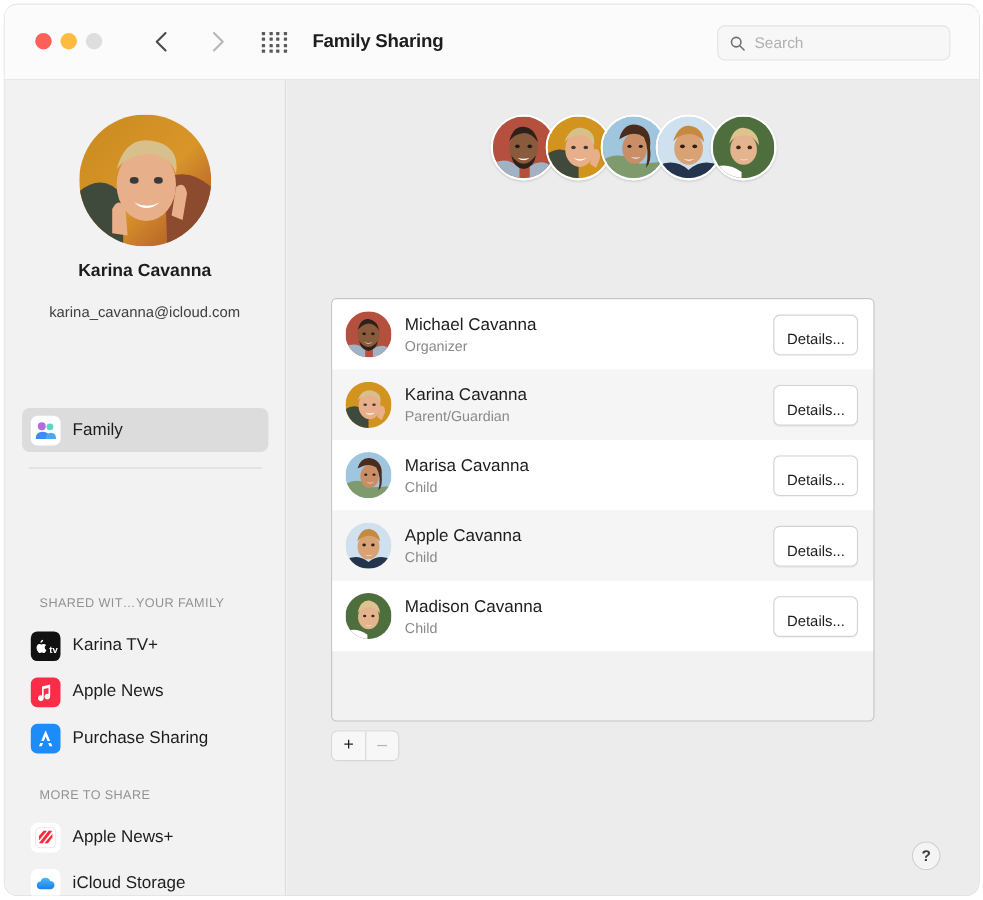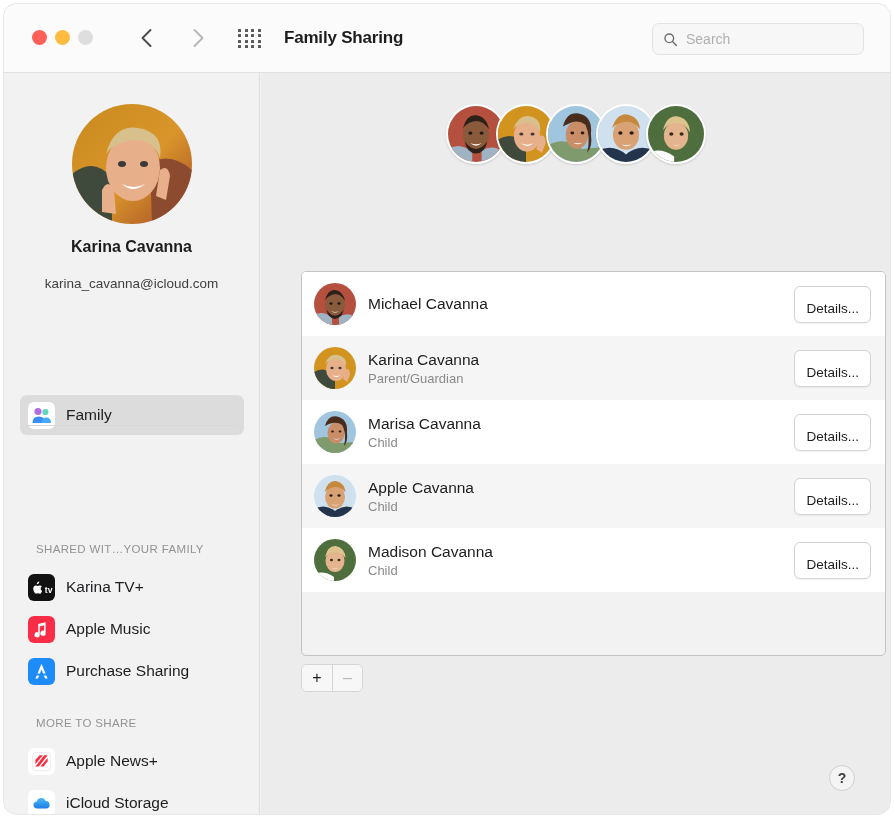--- a/index.html
+++ b/index.html
@@ -153,21 +153,21 @@
     position: absolute;
     left: 16px;
     width: 224px;
     height: 40px;
     border-radius: 7px;
     display: flex;
     align-items: center;
     box-sizing: border-box;
     padding-left: 8px;
   }
-  .side-item.selected { background: #dcdcdc; margin-top: 24px; }
+  .side-item.selected { background: #dcdcdc; }
   .side-item .ico {
     width: 27px; height: 27px;
     border-radius: 6px;
     flex: none;
     overflow: hidden;
     position: relative;
   }
   .side-item .lbl {
     margin-left: 11px;
     font-size: 15.5px;
@@ -225,21 +225,21 @@
     text-align: center;
     font-size: 29px;
     font-weight: 700;
     color: #2b2b2b;
     letter-spacing: -0.5px;
   }
 
   .member-list {
     position: absolute;
     left: 40px; top: 198px;
-    width: 585px;
+    width: 494px;
     height: 385px;
     background: #f2f2f2;
     border: 1px solid #c4c4c4;
     border-radius: 5px;
     overflow: hidden;
     box-sizing: border-box;
   }
   .member-row {
     height: 64px;
     display: flex;
@@ -440,21 +440,21 @@
         </div>
         <div class="lbl">Karina TV+</div>
       </div>
 
       <div class="side-item" style="top: 536px;">
         <div class="ico" style="background:#fa2d48;">
           <svg class="ph" viewBox="0 0 27 27">
             <path d="M17.6 6.3 L10.2 8.1 v8.3 a2.6 2.6 0 1 0 1.5 2.35 V10.4 l4.4-1.05 v5.5 a2.6 2.6 0 1 0 1.5 2.35 Z" fill="#ffffff"></path>
           </svg>
         </div>
-        <div class="lbl">Apple Music</div>
+        <div class="lbl">Apple News</div>
       </div>
 
       <div class="side-item" style="top: 578px;">
         <div class="ico" style="background:#1d8bf8;">
           <svg class="ph" viewBox="0 0 27 27">
             <path d="M13.5 5.8 L19.6 20.4 h-2.6 L13.5 11.6 L10 20.4 H7.4 Z" fill="#ffffff"></path>
             <rect x="6.4" y="15.6" width="14.2" height="1.9" rx="0.95" fill="#1d8bf8"></rect>
           </svg>
         </div>
         <div class="lbl">Purchase Sharing</div>
@@ -567,20 +567,21 @@
               <ellipse cx="21" cy="22" rx="10" ry="11.5" fill="#8a5a3c"></ellipse>
               <path d="M11 17 Q14 6 21 7 Q29 8 31 18 Q27 11 21 11 Q15 12 11 17Z" fill="#2e2119"></path>
               <path d="M12.5 27 Q21 38 29.5 27 Q28 35 21 36 Q14 35 12.5 27Z" fill="#2e2119"></path>
               <ellipse cx="17" cy="20.5" rx="1.6" ry="1.3" fill="#221a14"></ellipse>
               <ellipse cx="25" cy="20.5" rx="1.6" ry="1.3" fill="#221a14"></ellipse>
               <path d="M17 28 Q21 31 25 28 Q21 30 17 28Z" fill="#ffffff"></path>
             </svg>
           </div>
           <div class="m-txt">
             <div class="m-name">Michael Cavanna</div>
+            <div class="m-role">Organizer</div>
           </div>
           <button class="details-btn">Details...</button>
         </div>
 
         <div class="member-row alt">
           <div class="m-av">
             <svg class="ph" viewBox="0 0 42 42">
               <rect width="42" height="42" fill="#d2931f"></rect>
               <path d="M0 25 Q11 18 21 30 L21 42 L0 42Z" fill="#3f4a3c"></path>
               <ellipse cx="22" cy="22" rx="10" ry="12" fill="#e8b08a"></ellipse>

